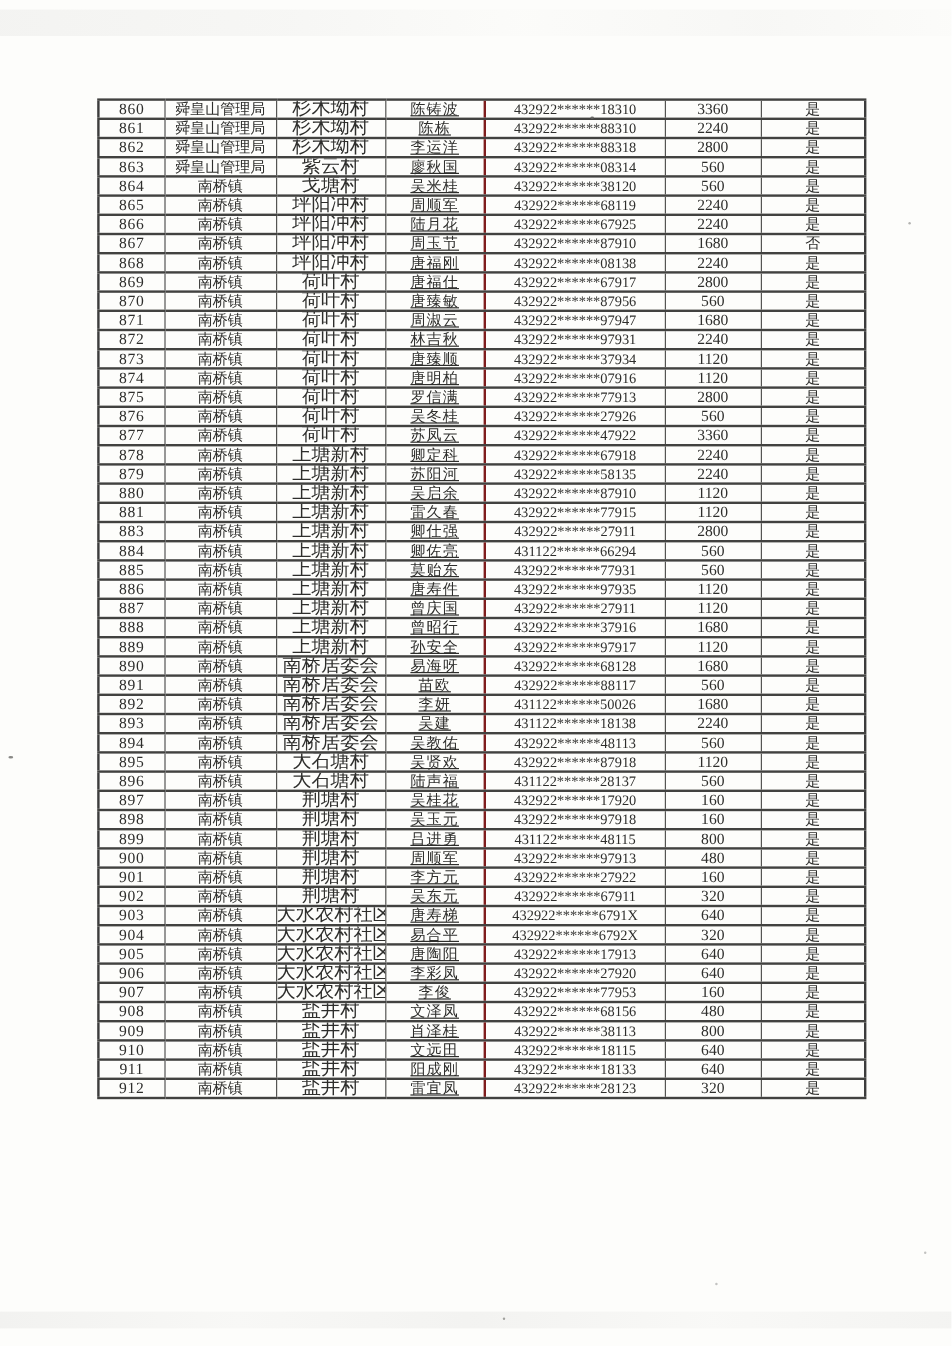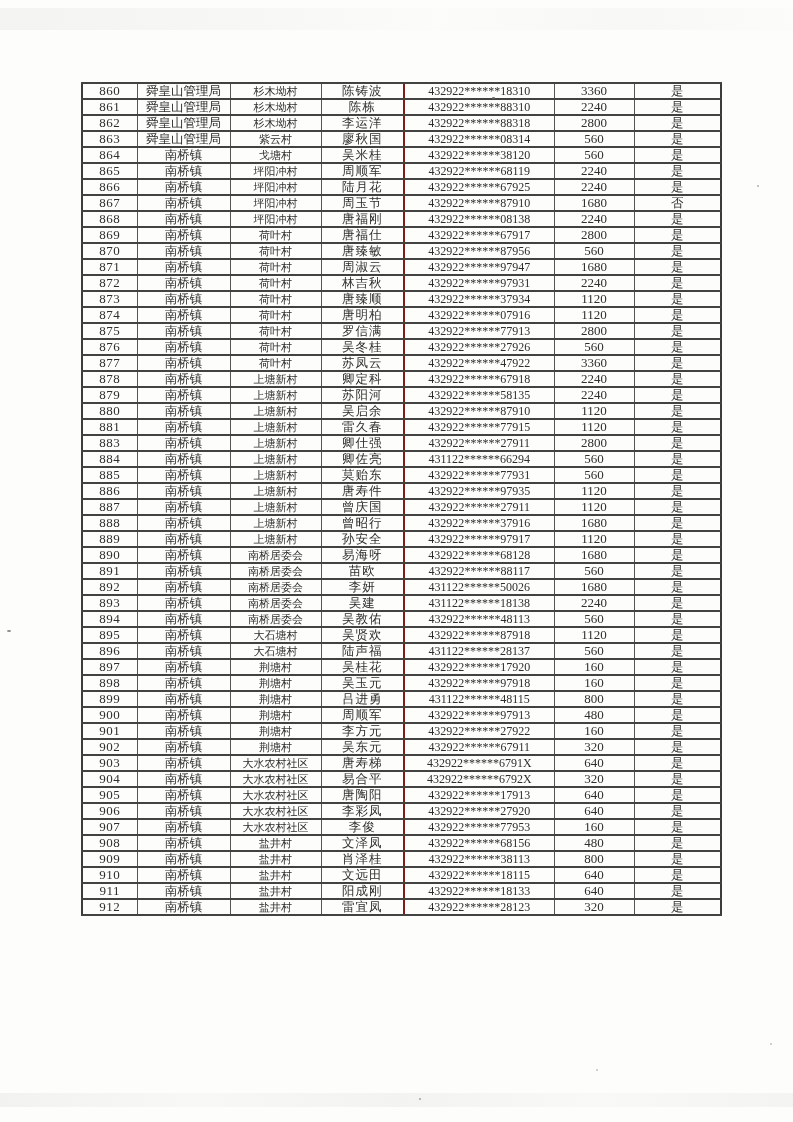--- a/index.html
+++ b/index.html
@@ -55,22 +55,22 @@
     text-align: center;
     vertical-align: middle;
     color: #2e2e2c;
     font-size: 12.5px;
     line-height: 14px;
     white-space: nowrap;
     overflow: hidden;
   }
   table.grid td.c0 { font-size: 13px; letter-spacing: .5px; }
   table.grid td.c1 { font-size: 12.5px; }
-  table.grid td.c2 { font-size: 11px; }
-  table.grid td.c3 { font-size: 12.5px; letter-spacing: 1px; }
+  table.grid td.c2 { font-size: 16px; }
+  table.grid td.c3 { font-size: 12.5px; letter-spacing: 1px; text-decoration: underline; }
   table.grid td.c4 { font-size: 12px; border-left: 2px solid #7f1d1d; letter-spacing: 0; }
   table.grid td.c5 { font-size: 13px; margin-left: 43px; }
   table.grid td.c6 { font-size: 12.5px; }
   
   .speck {
     position: absolute;
     background: #6a6a68;
     border-radius: 50%;
     pointer-events: none;
   }

